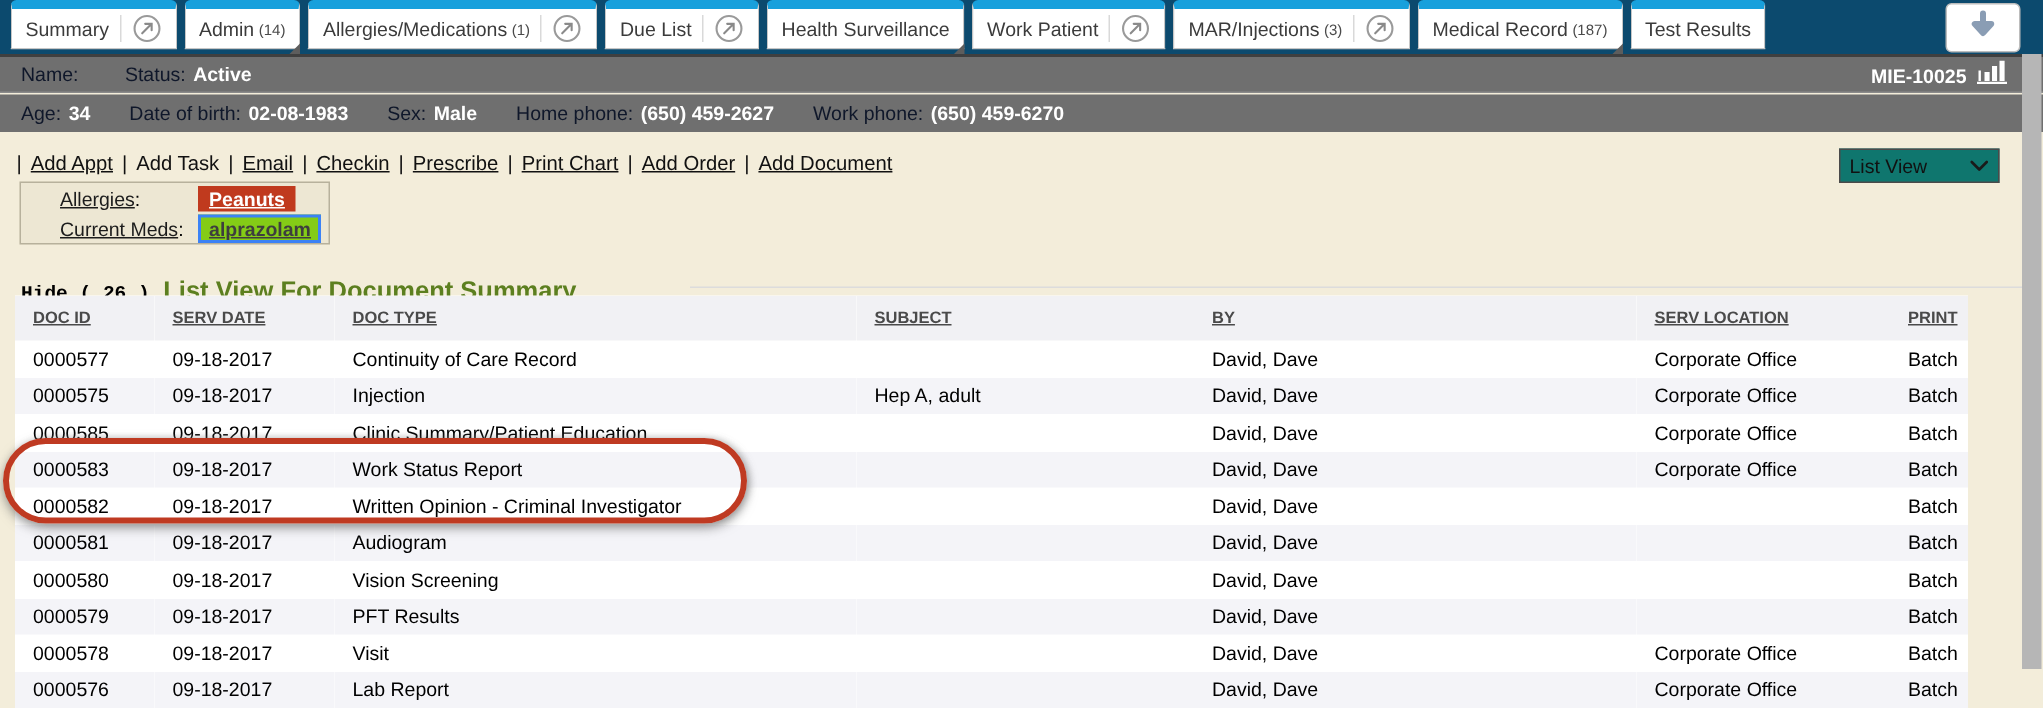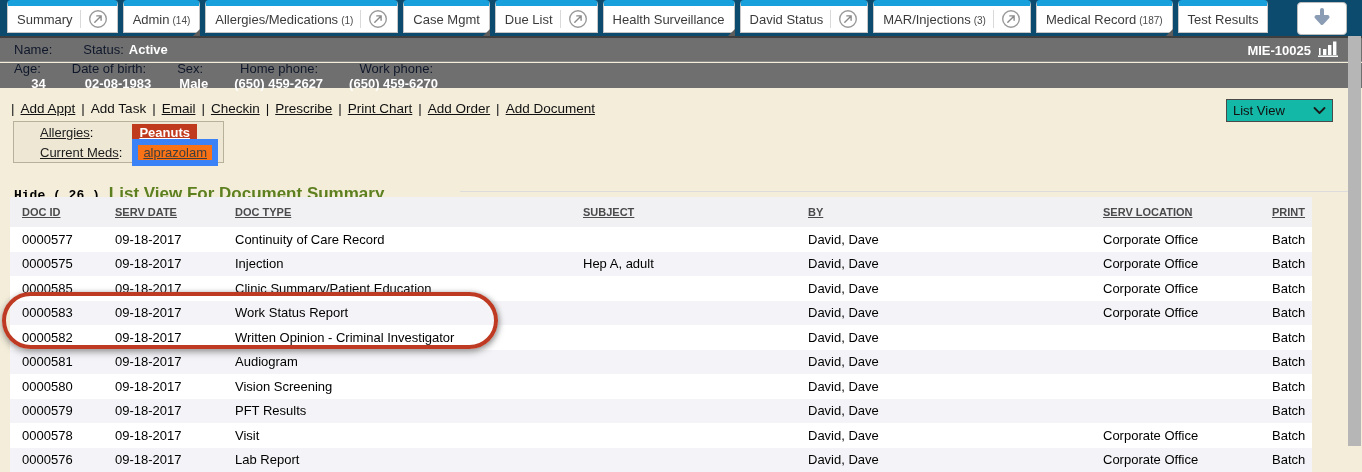--- a/index.html
+++ b/index.html
@@ -25,41 +25,41 @@
   
   .pt-bar1 { position:absolute; top:36px; left:0; width:1362px; height:26px; background:#6f6f6f;
              border-top:2px solid #3f3f3f; border-bottom:1px solid #8b8b8b;
              display:flex; align-items:center; padding-left:14px; }
   .pt-bar2 { position:absolute; top:63px; left:0; width:1362px; height:25px; background:#6f6f6f;
              display:flex; align-items:center; padding-left:14px; }
   .pt-label { color:#0f172a; font-size:13px; margin-right:5px; }
   .pt-value { color:#ffffff; font-size:13px; font-weight:bold; }
   .pt-gap { width:26px; }
   .chart-id-wrap { position:absolute; right:22px; top:0; height:24px; display:flex; align-items:center; gap:7px; }
-  .pt-field { display:flex; align-items:flex-end; margin-right:26px;flex-direction:column; }
+  .pt-field { display:flex; align-items:center; margin-right:26px; }
 
   
   .actions { position:absolute; top:101px; left:5px; font-size:13.5px; color:#111;
              display:flex; align-items:center; white-space:pre; }
   .actions a { color:#111; text-decoration:underline; cursor:pointer; }
   .actions a.nolink { text-decoration:none; cursor:pointer; }
   .actions .pipe { padding:0 6px; }
 
-  .view-select { position:absolute; top:99px; left:1226px; width:107px; height:23px; background:#14b8a6;
+  .view-select { position:absolute; top:99px; left:1226px; width:107px; height:23px; background:#0f766e;
                  border:1.5px solid #4a4a4a; display:flex; align-items:center; justify-content:space-between;
                  padding:0 6px; font-size:13px; color:#111; cursor:pointer; }
 
   
   .quick-box { position:absolute; top:121px; left:13px; border:1px solid #b7b19c;
                display:grid; grid-template-columns:auto auto; font-size:13px; background:#ede7d3; }
   .qcell { padding:1px 5px; height:20px; display:flex; align-items:center; }
   .qlabel { color:#1c1c1c; text-decoration:underline; cursor:pointer;margin-left:21px; }
   .allergy-val { background:#c03a1e; color:#fff; font-weight:bold; text-decoration:underline;
                  padding:1px 7px; cursor:pointer; }
-  .med-val { background:#f97316; border:6px solid #3b82f6; color:#3e3e3e; font-weight:normal;
+  .med-val { background:#84cc16; border:2px solid #3b82f6; color:#3e3e3e; font-weight:bold;
              text-decoration:underline; padding:0 5px; cursor:pointer; }
 
   
   .section-head { position:absolute; top:184px; left:14px; display:flex; align-items:baseline; gap:9px; }
   .hide-link { color:#000000; font-size:13px; font-weight:bold; text-decoration:underline; cursor:pointer;font-family:Liberation Mono, monospace; }
   .section-title { color:#5c7f1f; font-size:17px; font-weight:bold; }
   .legend-line { position:absolute; top:191px; left:460px; width:890px; height:1px; background:#dcdcdc; }
 
   
   .doc-panel { position:absolute; top:197px; left:10px; width:1302px; height:275px; background:#fff; }
@@ -104,39 +104,35 @@
       <span class="tab-count">(1)</span>
       <span class="tab-divider"></span>
       <span class="ext-icon">
         <svg width="20" height="20" viewBox="0 0 20 20">
           <circle cx="10" cy="10" r="8.3" fill="none" stroke="#9a9a9a" stroke-width="1.4"></circle>
           <path d="M6.8 13.2 L12.6 7.4 M8.8 6.9 H13.1 V11.2" fill="none" stroke="#8a8a8a" stroke-width="1.4" stroke-linecap="round"></path>
         </svg>
       </span>
     </div>
     <div class="tab">
-      <span class="tab-label">Case Mgmt</span>
-      <span class="fold"></span>
-    </div>
-    <div class="tab">
       <span class="tab-label">Due List</span>
       <span class="tab-divider"></span>
       <span class="ext-icon">
         <svg width="20" height="20" viewBox="0 0 20 20">
           <circle cx="10" cy="10" r="8.3" fill="none" stroke="#9a9a9a" stroke-width="1.4"></circle>
           <path d="M6.8 13.2 L12.6 7.4 M8.8 6.9 H13.1 V11.2" fill="none" stroke="#8a8a8a" stroke-width="1.4" stroke-linecap="round"></path>
         </svg>
       </span>
     </div>
     <div class="tab">
       <span class="tab-label">Health Surveillance</span>
       <span class="fold"></span>
     </div>
     <div class="tab">
-      <span class="tab-label">David Status</span>
+      <span class="tab-label">Work Patient</span>
       <span class="tab-divider"></span>
       <span class="ext-icon">
         <svg width="20" height="20" viewBox="0 0 20 20">
           <circle cx="10" cy="10" r="8.3" fill="none" stroke="#9a9a9a" stroke-width="1.4"></circle>
           <path d="M6.8 13.2 L12.6 7.4 M8.8 6.9 H13.1 V11.2" fill="none" stroke="#8a8a8a" stroke-width="1.4" stroke-linecap="round"></path>
         </svg>
       </span>
     </div>
     <div class="tab">
       <span class="tab-label">MAR/Injections</span>

